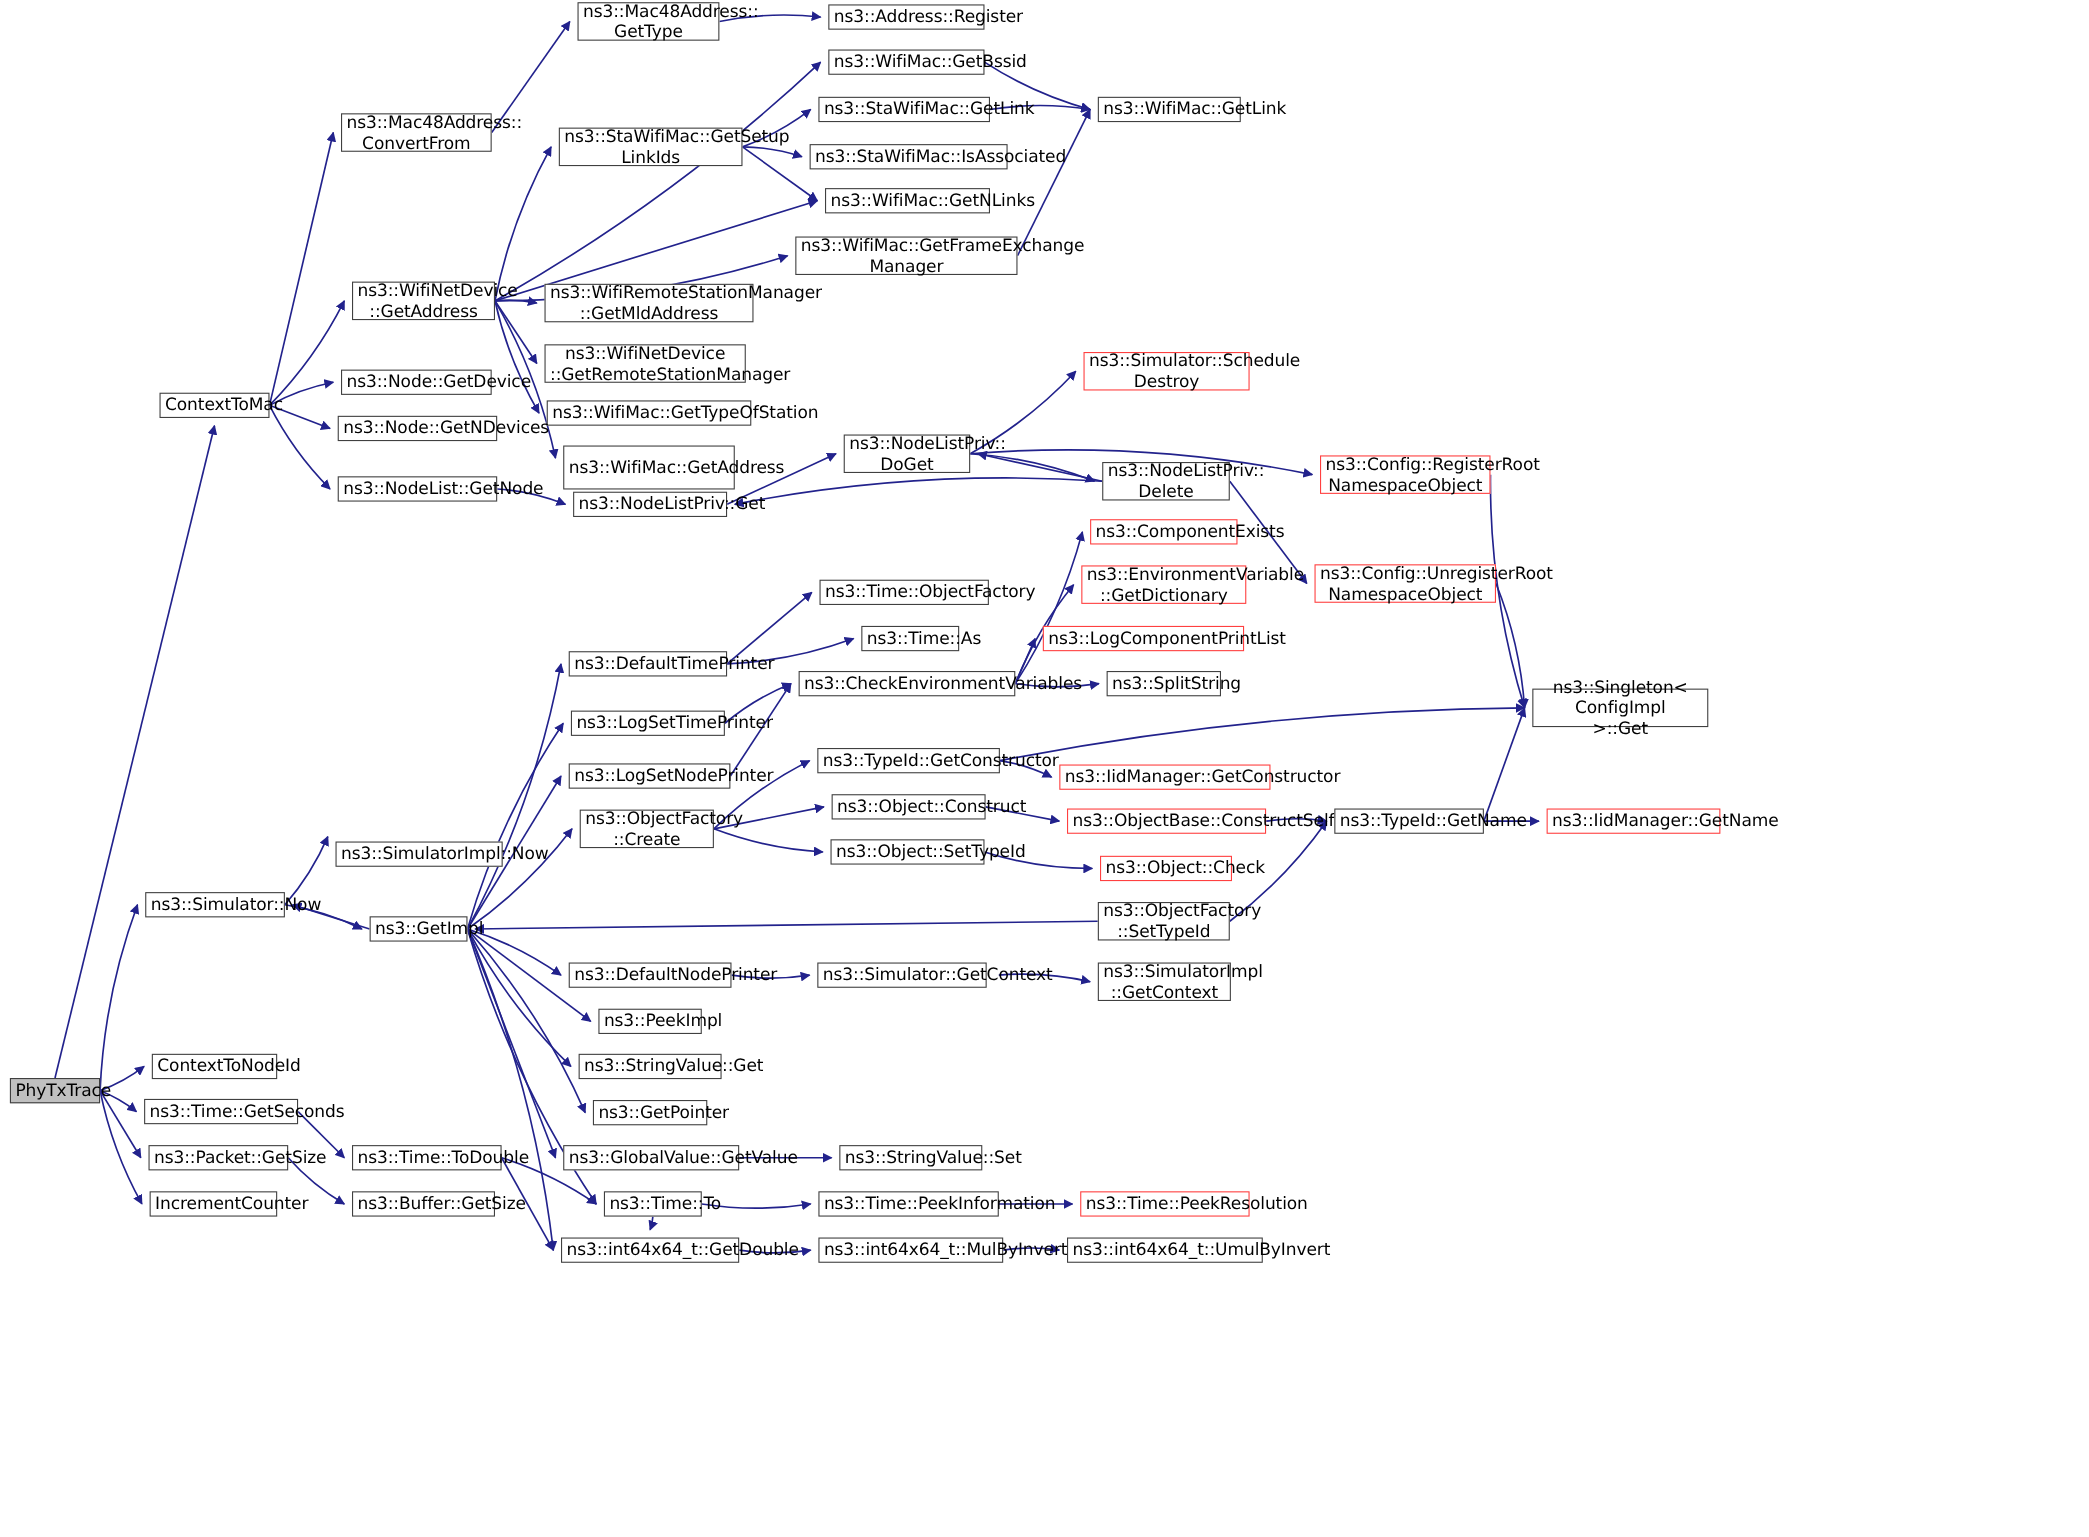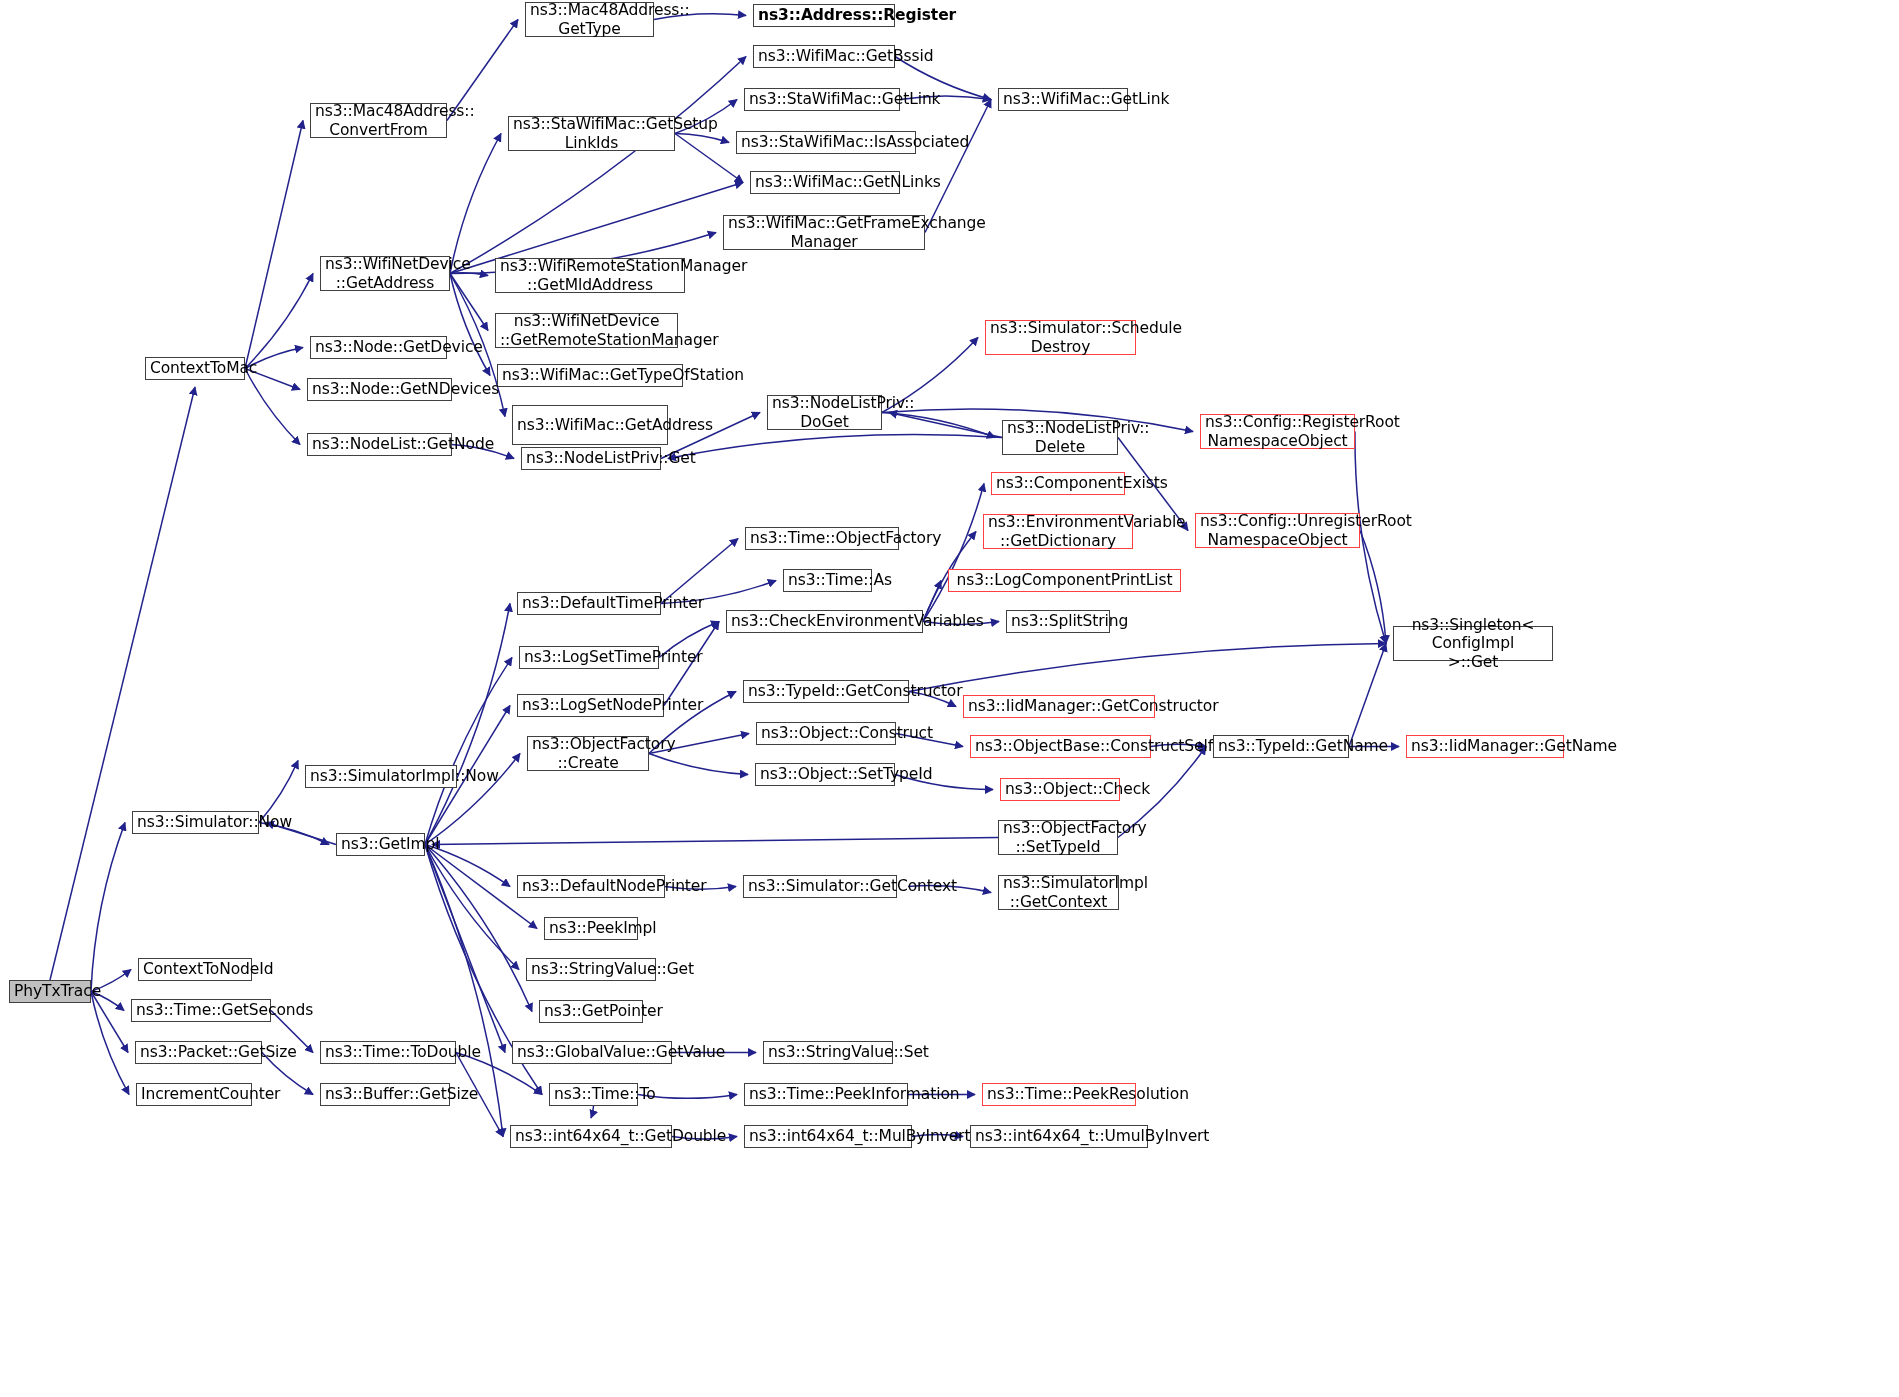--- a/index.html
+++ b/index.html
@@ -124,21 +124,21 @@
         <path d="M 91 991.5 Q 94.818 904.348 125 822.5" fill="none" stroke="#22228c" stroke-width="1.5" marker-end="url(#arrow)"></path>
         <path d="M 271 1010.5 Q 292 1031.5 313 1052.5" fill="none" stroke="#22228c" stroke-width="1.5" marker-end="url(#arrow)"></path>
         <path d="M 262 1052.5 Q 284.224 1077.478 313 1094.5" fill="none" stroke="#22228c" stroke-width="1.5" marker-end="url(#arrow)"></path>
         <path d="M 456 1052.5 Q 502.276 1066.792 542 1094.5" fill="none" stroke="#22228c" stroke-width="1.5" marker-end="url(#arrow)"></path>
         <path d="M 456 1052.5 Q 479.5 1094.5 503 1136.5" fill="none" stroke="#22228c" stroke-width="1.5" marker-end="url(#arrow)"></path>
       </g>
   </svg>
   <div id="node-layer">
       <div class="node" style="left: 525px; top: 2px; width: 129px; height: 35px;"><span>ns3::Mac48Address::
 GetType</span></div>
-      <div class="node" style="left: 753px; top: 4px; width: 142px; height: 23px; font-weight: bold;"><span>ns3::Address::Register</span></div>
+      <div class="node" style="left: 753px; top: 4px; width: 142px; height: 23px;"><span>ns3::Address::Register</span></div>
       <div class="node" style="left: 753px; top: 45px; width: 142px; height: 23px;"><span>ns3::WifiMac::GetBssid</span></div>
       <div class="node" style="left: 744px; top: 88px; width: 156px; height: 23px;"><span>ns3::StaWifiMac::GetLink</span></div>
       <div class="node" style="left: 998px; top: 88px; width: 130px; height: 23px;"><span>ns3::WifiMac::GetLink</span></div>
       <div class="node" style="left: 310px; top: 103px; width: 137px; height: 35px;"><span>ns3::Mac48Address::
 ConvertFrom</span></div>
       <div class="node" style="left: 508px; top: 116px; width: 167px; height: 35px;"><span>ns3::StaWifiMac::GetSetup
 LinkIds</span></div>
       <div class="node" style="left: 736px; top: 131px; width: 180px; height: 23px;"><span>ns3::StaWifiMac::IsAssociated</span></div>
       <div class="node" style="left: 750px; top: 171px; width: 150px; height: 23px;"><span>ns3::WifiMac::GetNLinks</span></div>
       <div class="node" style="left: 723px; top: 215px; width: 202px; height: 35px;"><span>ns3::WifiMac::GetFrameExchange
@@ -163,21 +163,21 @@
       <div class="node" style="left: 1002px; top: 420px; width: 116px; height: 35px;"><span>ns3::NodeListPriv::
 Delete</span></div>
       <div class="node" style="left: 307px; top: 433px; width: 145px; height: 23px;"><span>ns3::NodeList::GetNode</span></div>
       <div class="node" style="left: 521px; top: 447px; width: 140px; height: 23px;"><span>ns3::NodeListPriv::Get</span></div>
       <div class="node red" style="left: 991px; top: 472px; width: 134px; height: 23px;"><span>ns3::ComponentExists</span></div>
       <div class="node red" style="left: 983px; top: 514px; width: 150px; height: 35px;"><span>ns3::EnvironmentVariable
 ::GetDictionary</span></div>
       <div class="node red" style="left: 1195px; top: 513px; width: 165px; height: 35px;"><span>ns3::Config::UnregisterRoot
 NamespaceObject</span></div>
       <div class="node" style="left: 745px; top: 527px; width: 154px; height: 23px;"><span>ns3::Time::ObjectFactory</span></div>
-      <div class="node red" style="left: 948px; top: 569px; width: 233px; height: 23px;"><span>ns3::LogComponentPrintList</span></div>
+      <div class="node red" style="left: 948px; top: 569px; width: 183px; height: 23px;"><span>ns3::LogComponentPrintList</span></div>
       <div class="node" style="left: 783px; top: 569px; width: 89px; height: 23px;"><span>ns3::Time::As</span></div>
       <div class="node" style="left: 726px; top: 610px; width: 197px; height: 23px;"><span>ns3::CheckEnvironmentVariables</span></div>
       <div class="node" style="left: 1006px; top: 610px; width: 104px; height: 23px;"><span>ns3::SplitString</span></div>
       <div class="node" style="left: 517px; top: 592px; width: 144px; height: 23px; justify-content: center;"><span>ns3::DefaultTimePrinter</span></div>
       <div class="node" style="left: 1393px; top: 626px; width: 160px; height: 35px;"><span>ns3::Singleton&lt; ConfigImpl
 &gt;::Get</span></div>
       <div class="node" style="left: 519px; top: 646px; width: 140px; height: 23px;"><span>ns3::LogSetTimePrinter</span></div>
       <div class="node" style="left: 743px; top: 680px; width: 166px; height: 23px;"><span>ns3::TypeId::GetConstructor</span></div>
       <div class="node red" style="left: 963px; top: 695px; width: 192px; height: 23px;"><span>ns3::IidManager::GetConstructor</span></div>
       <div class="node" style="left: 517px; top: 694px; width: 147px; height: 23px;"><span>ns3::LogSetNodePrinter</span></div>

